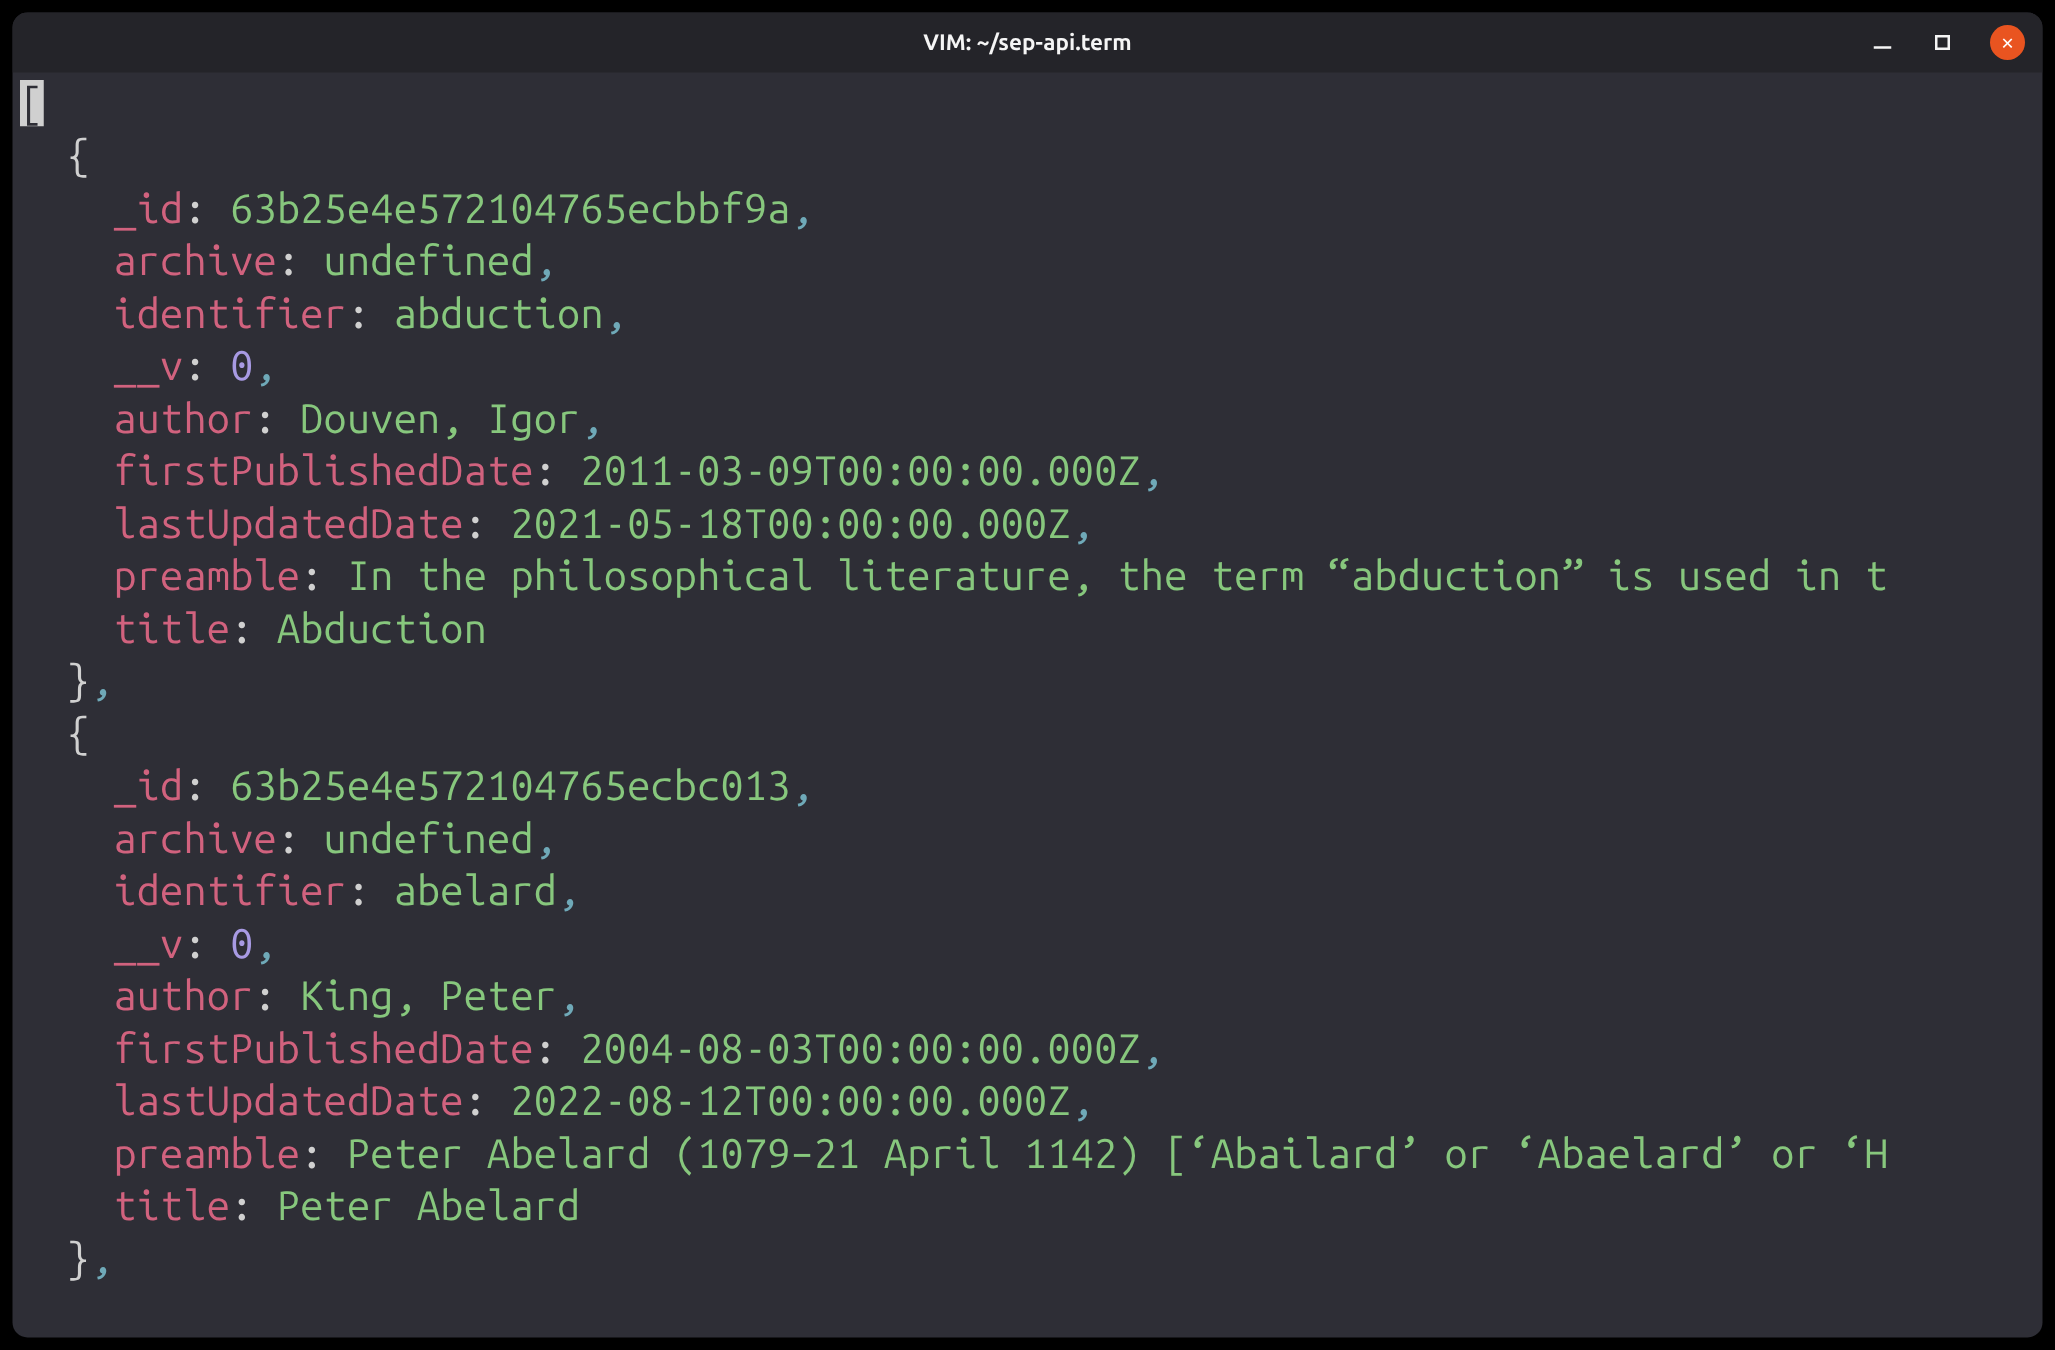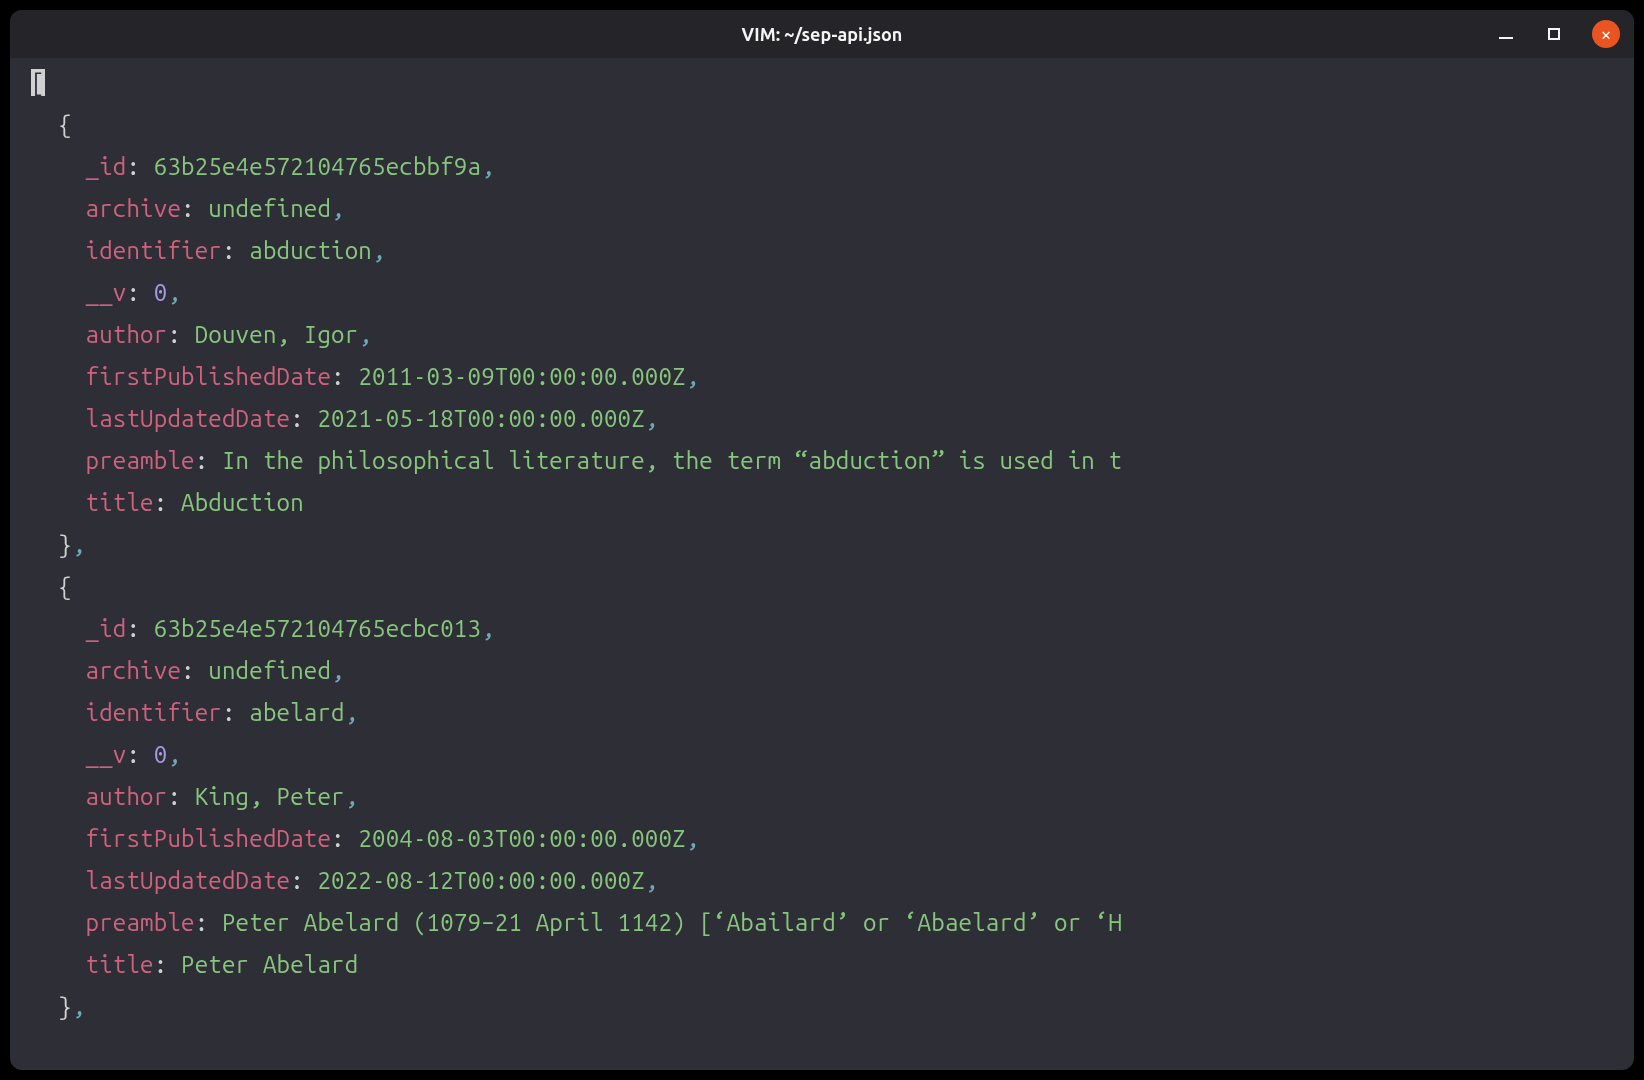--- a/index.html
+++ b/index.html
@@ -73,22 +73,22 @@
     border: 2px solid #f5f5f5;
   }
   .close-x {
     color: #fff;
     font-size: 16px;
     font-weight: bold;
     line-height: 1;
   }
   .editor {
     flex: 1;
-    padding: 4px 21px;
-    font-size: 24px;
+    padding: 4px 6px;
+    font-size: 33px;
     line-height: 42px;
     white-space: pre;
     overflow: hidden;
     color: #d0d0d0;
     letter-spacing: 0.2px;
   }
   .cursor {
     background: #d0d0d0;
     color: #2e2e36;
   }
@@ -98,21 +98,21 @@
   .value   { color: #87c77d; }
   .number  { color: #a89ae3; }
   .undef   { color: #87c77d; }
   .comma   { color: #6fa9b8; }
 </style>
 </head>
 <body>
 
 <div class="window">
   <div class="titlebar">
-    <div class="title">VIM: ~/sep-api.json</div>
+    <div class="title">VIM: ~/sep-api.term</div>
     <div class="window-controls">
       <div class="ctrl">
         <div class="minimize-line"></div>
       </div>
       <div class="ctrl">
         <div class="maximize-box"></div>
       </div>
       <div class="ctrl ctrl-close">
         <span class="close-x">✕</span>
       </div>

